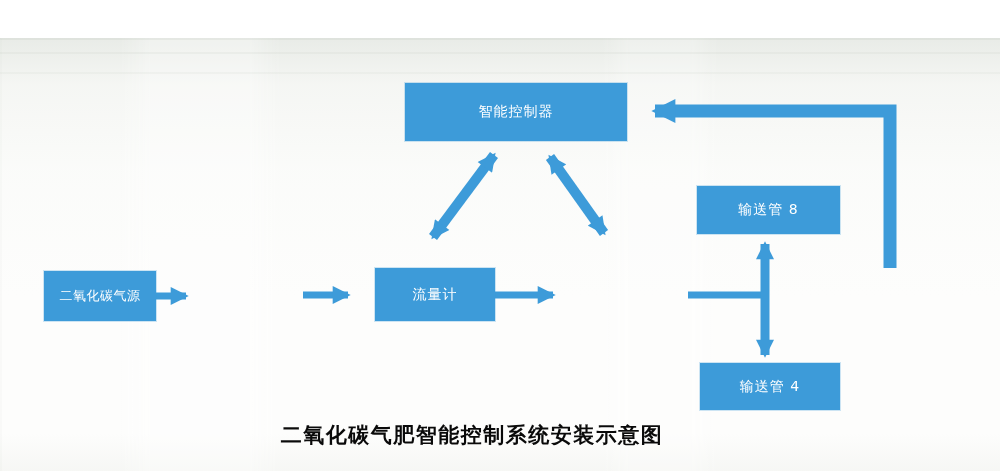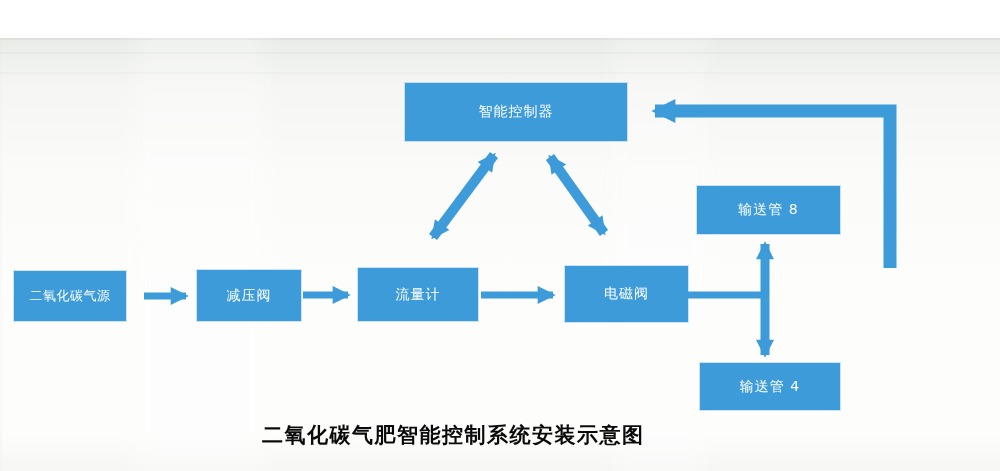--- a/index.html
+++ b/index.html
@@ -49,20 +49,21 @@
     text-align:center;
     font-size:14px;
     letter-spacing:1px;
     box-shadow:0 0 0 1px rgba(61,155,217,.25);
   }
   .node.small-text{font-size:13px;letter-spacing:.5px;}
   .arrows{position:absolute;left:0;top:0;pointer-events:none;}
   .title{
     position:absolute;
     left:262px;top:383px;width:420px;
+    text-align:center;
     color:#0a0a0a;
     font-size:21px;
     font-weight:bold;
     letter-spacing:1.5px;
   }
 </style>
 </head>
 <body>
 
 <div class="stage">
@@ -103,35 +104,29 @@
   </svg>
 
   <div class="node" style="left:405px;top:45px;width:222px;height:58px">
     <span>智能控制器</span>
   </div>
 
   <div class="node" style="left:697px;top:148px;width:143px;height:48px">
     <span>输送管 8</span>
   </div>
 
-  <div class="node small-text" style="left:14px;top:233px;width:112px;height:50px">
+  <div class="node small-text" style="left:44px;top:233px;width:112px;height:50px">
     <span>二氧化碳气源</span>
   </div>
 
-  <div class="node" style="left:197px;top:232px;width:104px;height:51px">
-    <span>减压阀</span>
-  </div>
 
-  <div class="node" style="left:358px;top:230px;width:120px;height:53px">
+  <div class="node" style="left:375px;top:230px;width:120px;height:53px">
     <span>流量计</span>
   </div>
 
-  <div class="node" style="left:565px;top:228px;width:123px;height:56px">
-    <span>电磁阀</span>
-  </div>
 
 
   <div class="node" style="left:700px;top:325px;width:140px;height:47px">
     <span>输送管 4</span>
   </div>
 
   <div class="title">二氧化碳气肥智能控制系统安装示意图</div>
 
 </div>
 

